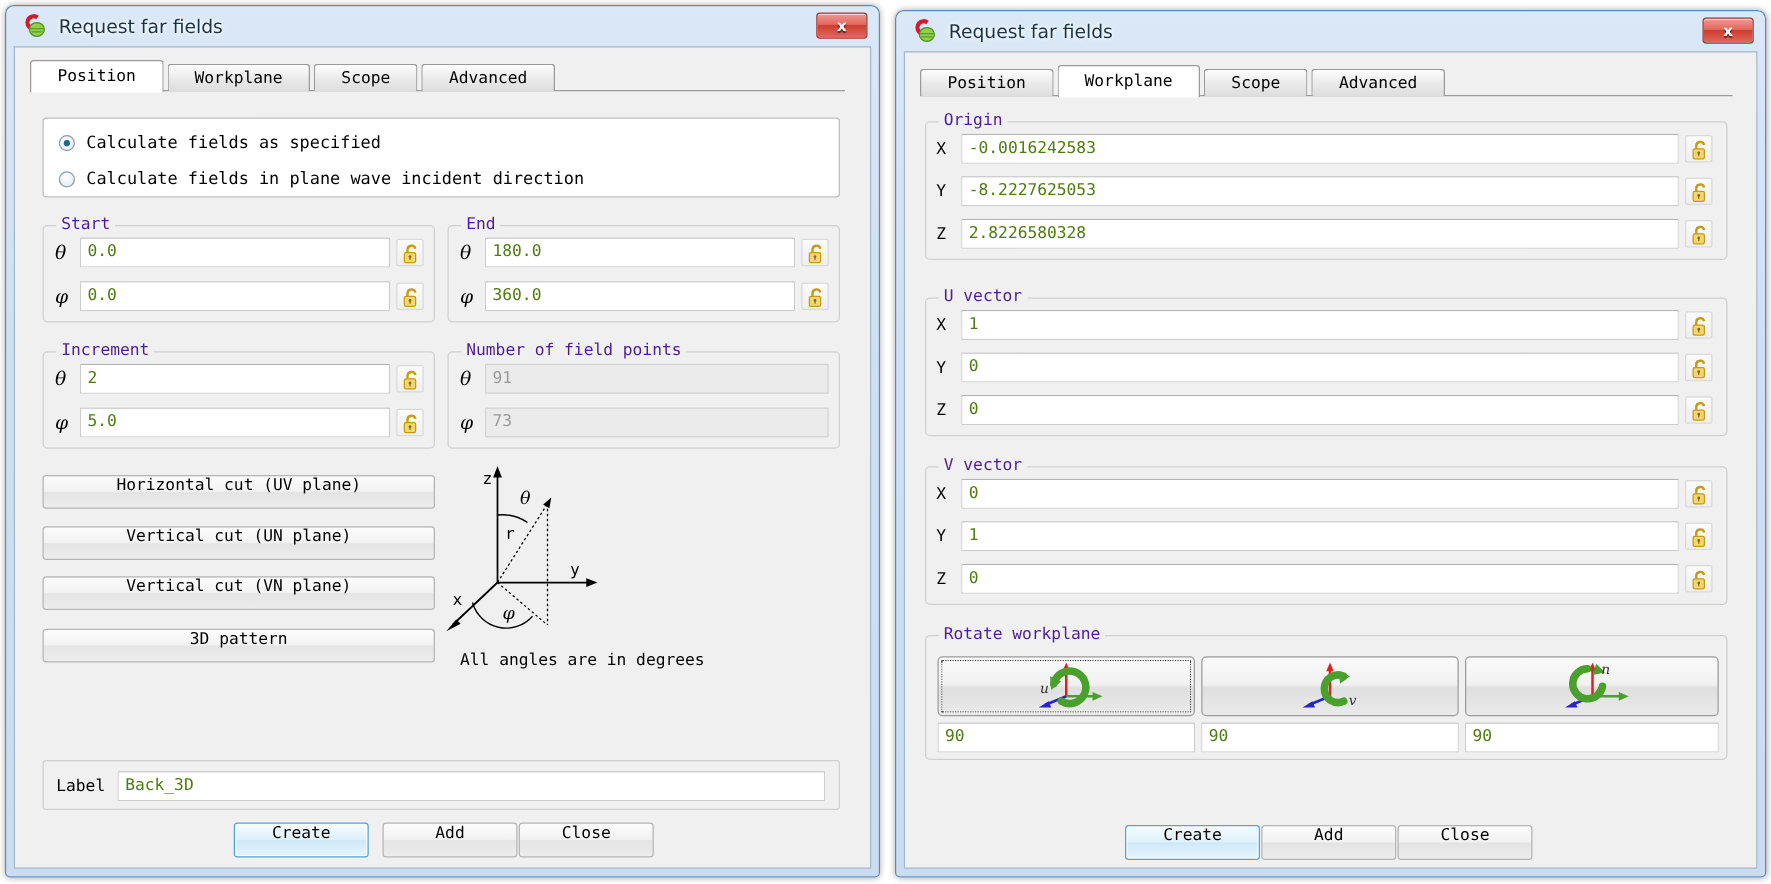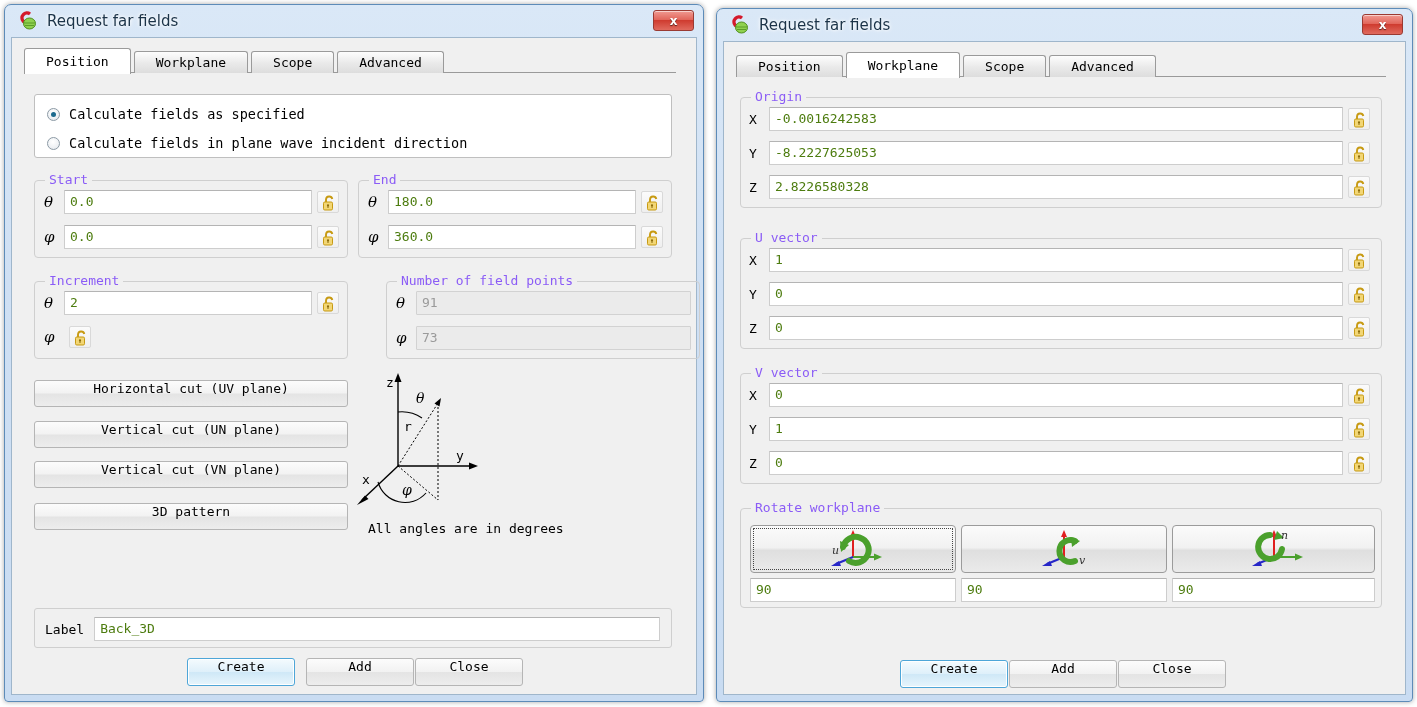--- a/index.html
+++ b/index.html
@@ -96,21 +96,21 @@
   }
   .group {
     position: absolute;
     border: 1px solid #cfcfcf;
     border-radius: 4px;
     background: transparent;
   }
   .group > .legend {
     position: absolute; top: -9px; left: 10px;
     background: #f0f0f0; padding: 0 4px;
-    font-size: 13px; color: #8b5cf6; white-space: nowrap;
+    font-size: 13px; color: #4c1d95; white-space: nowrap;
   }
 
   
   .radio-row { position: absolute; display: flex; align-items: center; }
   .radio {
     width: 13px; height: 13px; border-radius: 50%;
     border: 1px solid #8c9aa5;
     background: radial-gradient(circle at 45% 35%, #ffffff 0%, #eef1f4 60%, #dfe4e9 100%);
     position: relative; flex: none; cursor: pointer;
   }
@@ -294,32 +294,33 @@
             <svg width="16" height="18" viewBox="0 0 16 18">
                 <path d="M5 8 V5.5 A3.2 3.2 0 0 1 11.3 5" fill="none" stroke="#c79a12" stroke-width="1.9"></path>
                 <rect x="2.5" y="8" width="9" height="8" rx="1.3" fill="#f2d675" stroke="#c79a12" stroke-width="1"></rect>
                 <circle cx="7" cy="11.3" r="1.1" fill="#8a6a09"></circle>
                 <rect x="6.5" y="11.6" width="1" height="2.4" fill="#8a6a09"></rect>
               </svg>
           </div>
         </div>
         <div class="field-row" style="left:9px; top:44px; width:296px;">
           <span class="field-sym">φ</span>
-          <div class="lockbtn">
-            <svg width="16" height="18" viewBox="0 0 16 18">
-                <path d="M5 8 V5.5 A3.2 3.2 0 0 1 11.3 5" fill="none" stroke="#c79a12" stroke-width="1.9"></path>
-                <rect x="2.5" y="8" width="9" height="8" rx="1.3" fill="#f2d675" stroke="#c79a12" stroke-width="1"></rect>
-                <circle cx="7" cy="11.3" r="1.1" fill="#8a6a09"></circle>
-                <rect x="6.5" y="11.6" width="1" height="2.4" fill="#8a6a09"></rect>
-              </svg>
-          </div>
-        </div>
-      </div>
-
-      <div class="group" style="left:346px; top:243px; width:314px; height:78px;margin-left:28px;">
+          <div class="textbox" style="width:248px;">5.0</div>
+          <div class="lockbtn">
+            <svg width="16" height="18" viewBox="0 0 16 18">
+                <path d="M5 8 V5.5 A3.2 3.2 0 0 1 11.3 5" fill="none" stroke="#c79a12" stroke-width="1.9"></path>
+                <rect x="2.5" y="8" width="9" height="8" rx="1.3" fill="#f2d675" stroke="#c79a12" stroke-width="1"></rect>
+                <circle cx="7" cy="11.3" r="1.1" fill="#8a6a09"></circle>
+                <rect x="6.5" y="11.6" width="1" height="2.4" fill="#8a6a09"></rect>
+              </svg>
+          </div>
+        </div>
+      </div>
+
+      <div class="group" style="left:346px; top:243px; width:314px; height:78px;">
         <span class="legend">Number of field points</span>
         <div class="field-row" style="left:9px; top:9px; width:296px;">
           <span class="field-sym">θ</span>
           <div class="textbox disabled" style="width:275px;">91</div>
         </div>
         <div class="field-row" style="left:9px; top:44px; width:296px;">
           <span class="field-sym">φ</span>
           <div class="textbox disabled" style="width:275px;">73</div>
         </div>
       </div>

